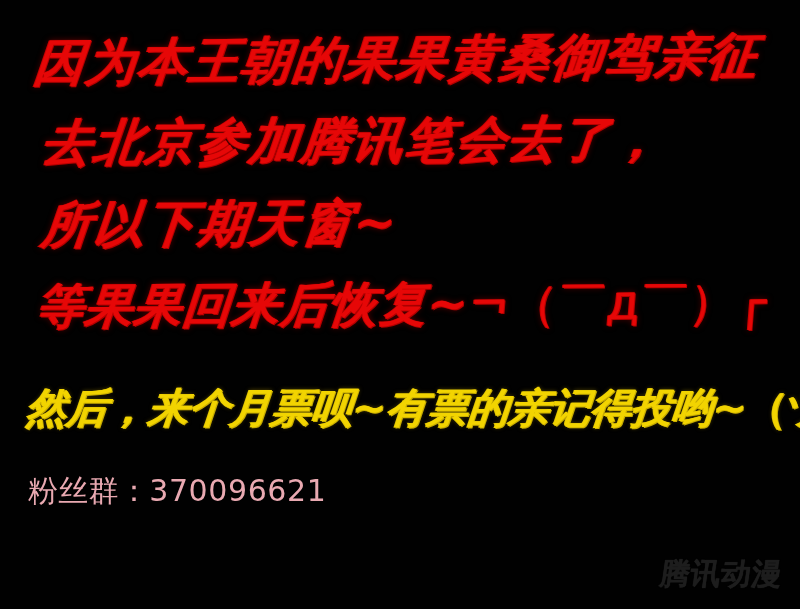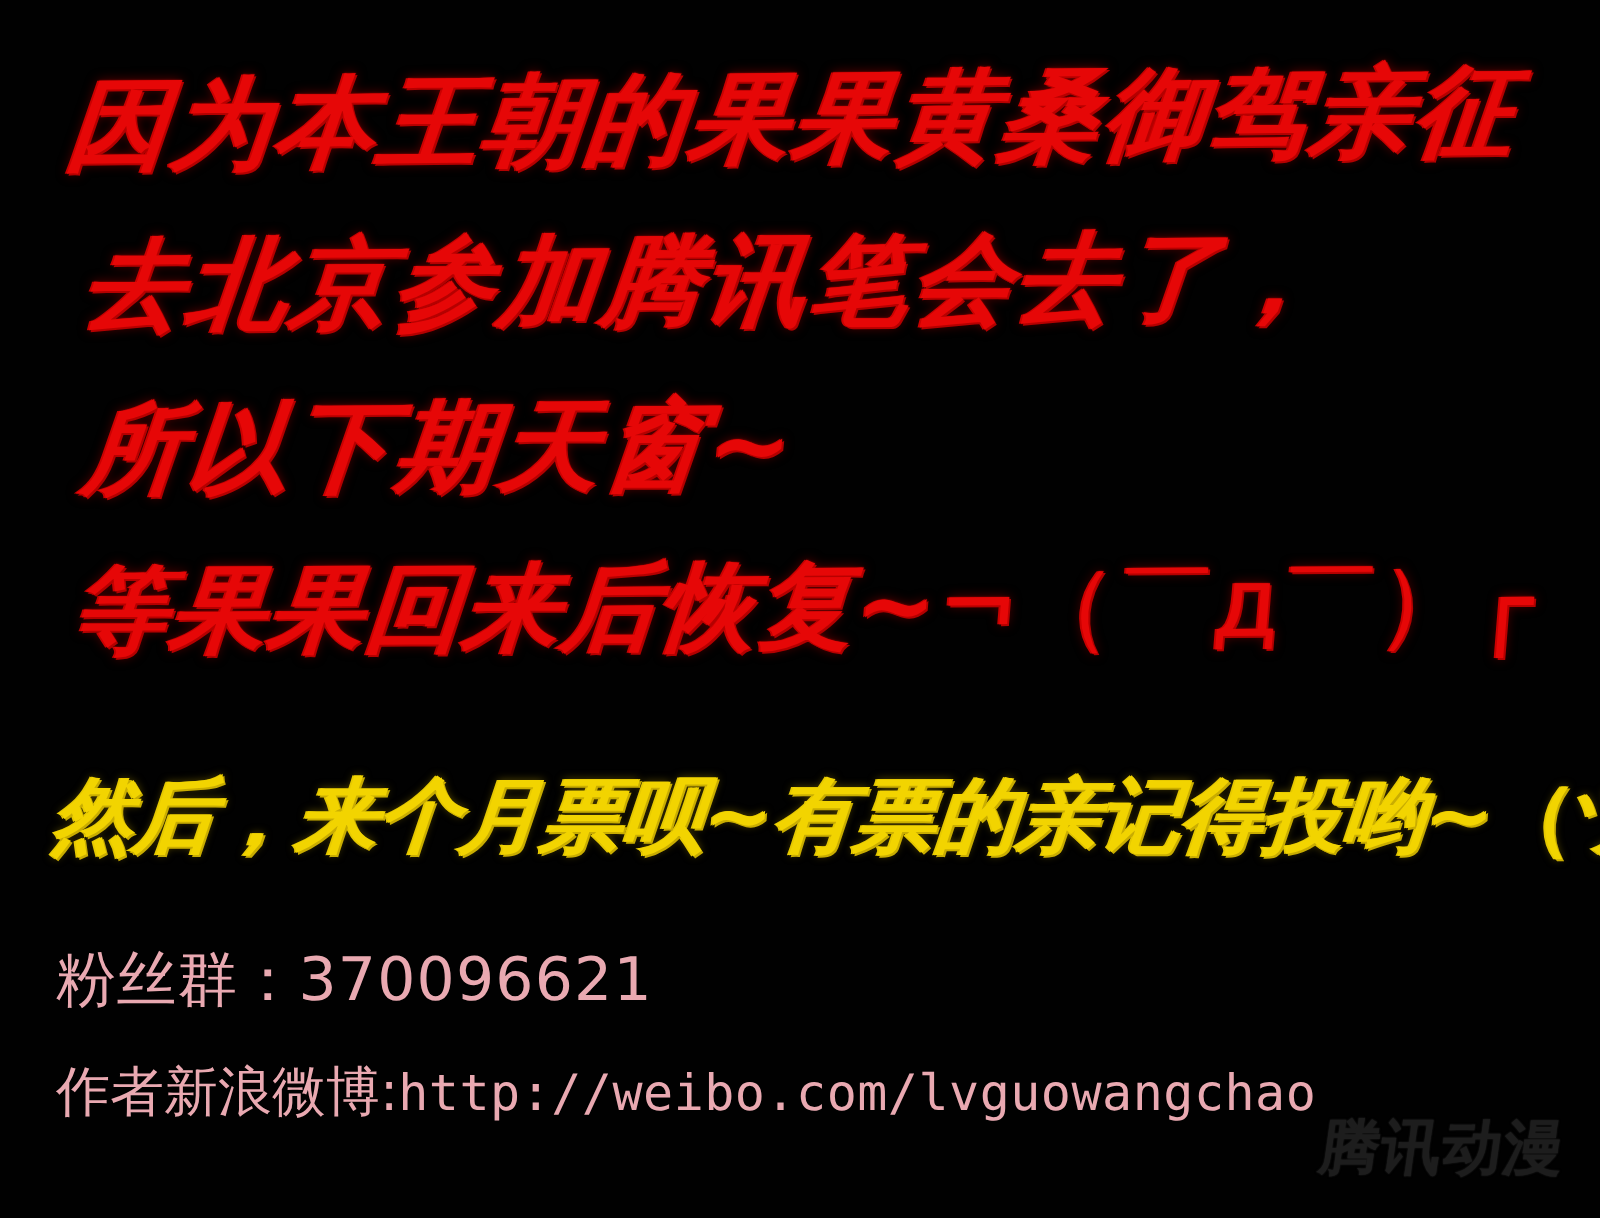--- a/index.html
+++ b/index.html
@@ -162,17 +162,16 @@
   <div class="brush-line" id="line2">去北京参加腾讯笔会去了，</div>
 
   <div class="brush-line" id="line3">所以下期天窗~</div>
 
   <div class="brush-line" id="line4"><span>等果果回来后恢复~</span><span class="kao">¬（￣д￣）┌</span></div>
 
   <div id="line5"><span>然后，来个月票呗~有票的亲记得投哟~</span><span class="kao">（ヅ・3・）ヅ~</span></div>
 
   <div class="info-line" id="fanclub"><span>粉丝群：</span><span class="num">370096621</span></div>
 
-  <div class="info-line" id="weibo"><span>作者新浪微博:</span><span class="url">http://weibo.com/lvguowangchao</span></div>
 
   <div id="watermark">腾讯动漫</div>
 
 </div>
 
 </body></html>

